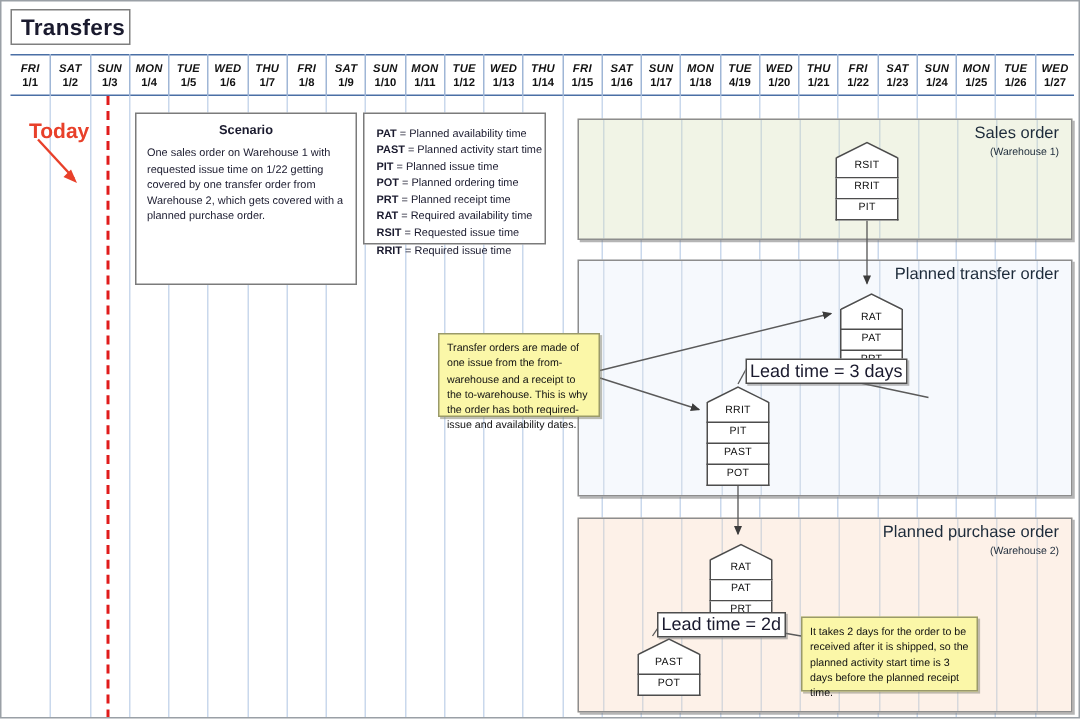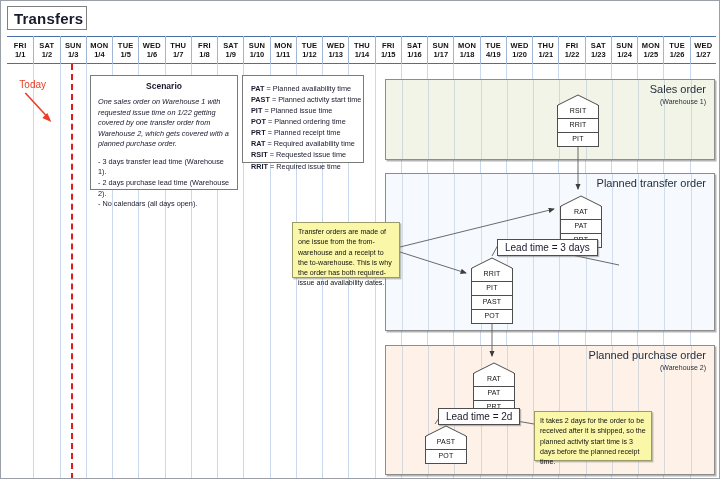--- a/index.html
+++ b/index.html
@@ -27,41 +27,41 @@
   #grid{position:absolute;left:6px;top:35px;width:709px;height:443px;}
   .hdr-row{position:absolute;left:0;top:0;height:28px;width:100%;
            border-top:1px solid #4a6fa5;border-bottom:1px solid #4a6fa5;box-sizing:border-box;}
   .daycell{
     position:absolute;top:0;height:28px;
     box-sizing:border-box;
     border-left:1px solid #9fb6d6;
     display:flex;flex-direction:column;align-items:center;justify-content:center;
     font-size:7.5px;font-weight:bold;line-height:1.25;color:#111;
   }
-  .daycell .dow{letter-spacing:.2px;}
+  .daycell .dow{letter-spacing:.2px;font-style:italic;}
   .colline{position:absolute;top:28px;bottom:0;width:1px;background:#c9d8ec;}
   .gridbot{position:absolute;left:0;right:0;bottom:0;height:1px;background:#9fb6d6;}
 
   
   #today-line{
     position:absolute;top:28px;bottom:0;width:0;
     border-left:2.5px dashed #e01b1b;
   }
   #today-label{
-    position:absolute;font-size:10px;font-weight:normal;color:#e8402a;
+    position:absolute;font-size:14px;font-weight:bold;color:#e8402a;
   }
 
   
   .box{
     position:absolute;background:#fff;border:1px solid #7b7b7b;
     box-sizing:border-box;
   }
   .scenario-title{text-align:center;font-size:8.5px;font-weight:bold;margin:5px 0 6px 0;}
   .scenario-body{font-size:7.3px;line-height:1.45;padding:0 7px;}
-  .scenario-body p{margin:0 0 7px 0;font-style:italic;}
+  .scenario-body p{margin:0 0 7px 0;}
   .scenario-body .bullets{margin:0;}
   .scenario-body .bullets div{margin:0;}
 
   .legend-body{font-size:7.3px;line-height:1.52;padding:7px 8px;}
   .legend-body .lg{white-space:nowrap;}
   .legend-body .lg b{font-weight:bold;}
 
   
   .panel{position:absolute;box-sizing:border-box;border:1px solid #8d8d8d;
          box-shadow:1.5px 1.5px 0 rgba(120,120,120,.55);}
@@ -80,21 +80,21 @@
     width:42px;height:14px;box-sizing:border-box;
     border:1px solid #4d4d4d;border-top:none;background:#fff;
     font-size:7px;text-align:center;line-height:12px;color:#111;
     letter-spacing:.2px;
   }
   .cell.first{border-top:none;}
 
   
   .pill{
     position:absolute;background:#fff;border:1px solid #4d4d4d;
-    font-size:10px;text-align:center;padding:2px 7px;box-sizing:border-box;
+    font-size:12px;text-align:center;padding:2px 2px;box-sizing:border-box;
     white-space:nowrap;line-height:11px;
     box-shadow:1.2px 1.2px 0 rgba(120,120,120,.5);
   }
 
   
   .callout{
     position:absolute;background:#fbf7a8;border:1px solid #9a9a6a;
     font-size:7.1px;line-height:1.45;padding:4px 5px;box-sizing:border-box;
     color:#111;
     box-shadow:1.4px 1.4px 0 rgba(130,130,110,.5);
@@ -254,25 +254,20 @@
     <div class="gridbot"></div>
   </div>
 
   <div id="today-line" style="left: 70.3352px; top: 63px; height: 415px;"></div>
   <div id="today-label" style="left: 18.3352px; top: 78px;">Today</div>
 
   <div class="box" id="scenario-box" style="left: 89px; top: 74px; width: 148px; height: 115px;">
     <div class="scenario-title">Scenario</div>
     <div class="scenario-body">
       <p>One sales order on Warehouse 1 with requested issue time on 1/22 getting covered by one transfer order from Warehouse 2, which gets covered with a planned purchase order.</p>
-      <div class="bullets">
-        <div>- 3 days transfer lead time (Warehouse 1).</div>
-        <div>- 2 days purchase lead time (Warehouse 2).</div>
-        <div>- No calendars (all days open).</div>
-      </div>
     </div>
   </div>
 
   <div class="box" id="legend-box" style="left: 241px; top: 74px; width: 122px; height: 88px;">
     <div class="legend-body" id="legend-body">
         <div class="lg"><b>PAT</b><span> = Planned availability time</span></div>
         <div class="lg"><b>PAST</b><span> = Planned activity start time</span></div>
         <div class="lg"><b>PIT</b><span> = Planned issue time</span></div>
         <div class="lg"><b>POT</b><span> = Planned ordering time</span></div>
         <div class="lg"><b>PRT</b><span> = Planned receipt time</span></div>

